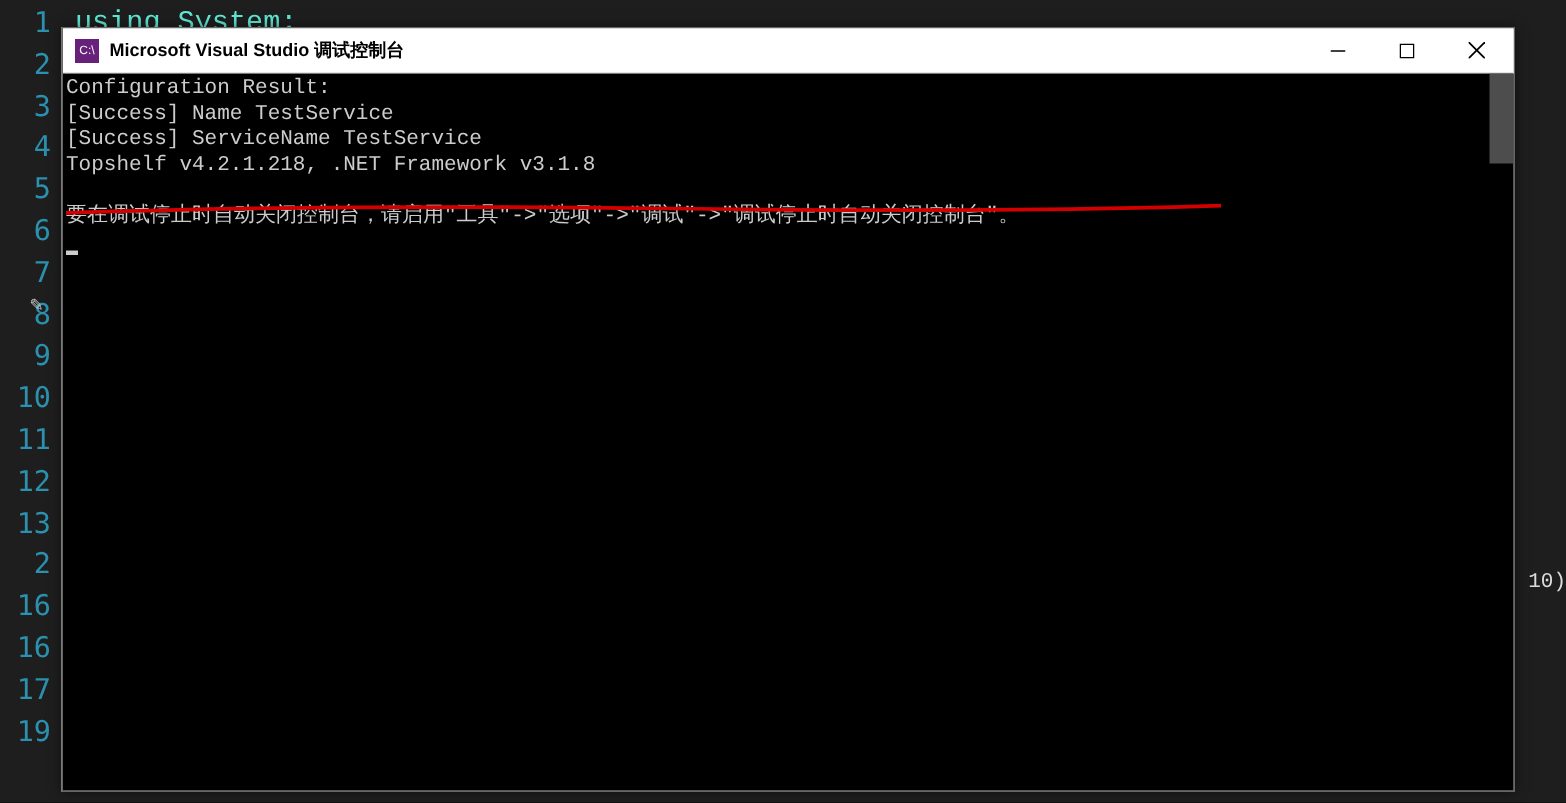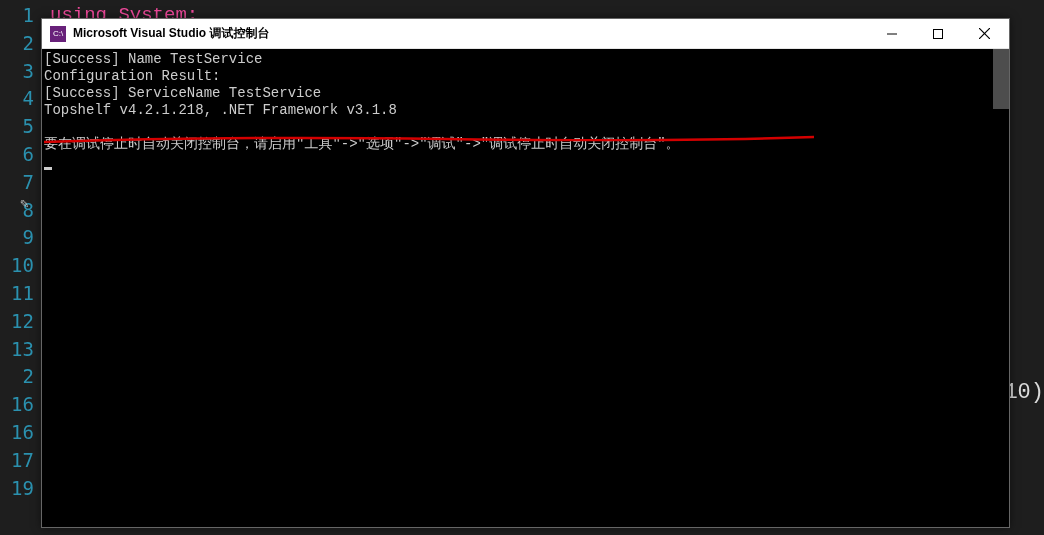--- a/index.html
+++ b/index.html
@@ -24,34 +24,34 @@
   }
   .editor-bg {
     position: absolute;
     left: 40px; top: 0; right: 0; bottom: 0;
     background: #1e1e1e;
     color: #9cdcfe;
     font-size: 19px;
     padding-top: 4px;
     padding-left: 10px;
   }
-  .keyword { color: #ec4899; }
+  .keyword { color: #5eead4; }
   .pencil {
     position: absolute;
     left: 20px;
     top: 195px;
     color: #c0c0c0;
     font-size: 14px;
   }
   .right-frag {
     position: absolute;
     right: 0;
     top: 380px;
     color: #dcdcdc;
-    font-size: 22px;
+    font-size: 14px;
   }
 
   
   .console-window {
     position: absolute;
     left: 41px;
     top: 18px;
     width: 969px;
     height: 510px;
     background: #ffffff;
@@ -180,22 +180,22 @@
         <svg width="11" height="11">
             <line x1="0" y1="0" x2="11" y2="11" stroke="#000" stroke-width="1.2"></line>
             <line x1="11" y1="0" x2="0" y2="11" stroke="#000" stroke-width="1.2"></line>
           </svg>
       </div>
     </div>
   </div>
   <div class="console-body">
     <div class="scrollbar"></div>
     <div id="console-lines">
+        <div class="console-line">Configuration Result:</div>
         <div class="console-line">[Success] Name TestService</div>
-        <div class="console-line">Configuration Result:</div>
         <div class="console-line">[Success] ServiceName TestService</div>
         <div class="console-line">Topshelf v4.2.1.218, .NET Framework v3.1.8</div>
         <div class="console-line">&nbsp;</div>
         <div class="console-line">要在调试停止时自动关闭控制台，请启用"工具"-&gt;"选项"-&gt;"调试"-&gt;"调试停止时自动关闭控制台"。</div>
       </div>
     <svg class="underline-red">
       <path d="M 0 9 Q 180 3, 400 6 T 770 4" stroke="#d40000" stroke-width="2.5" fill="none" stroke-linecap="round"></path>
     </svg>
     <div class="console-line"><span class="cursor"></span></div>
   </div>

